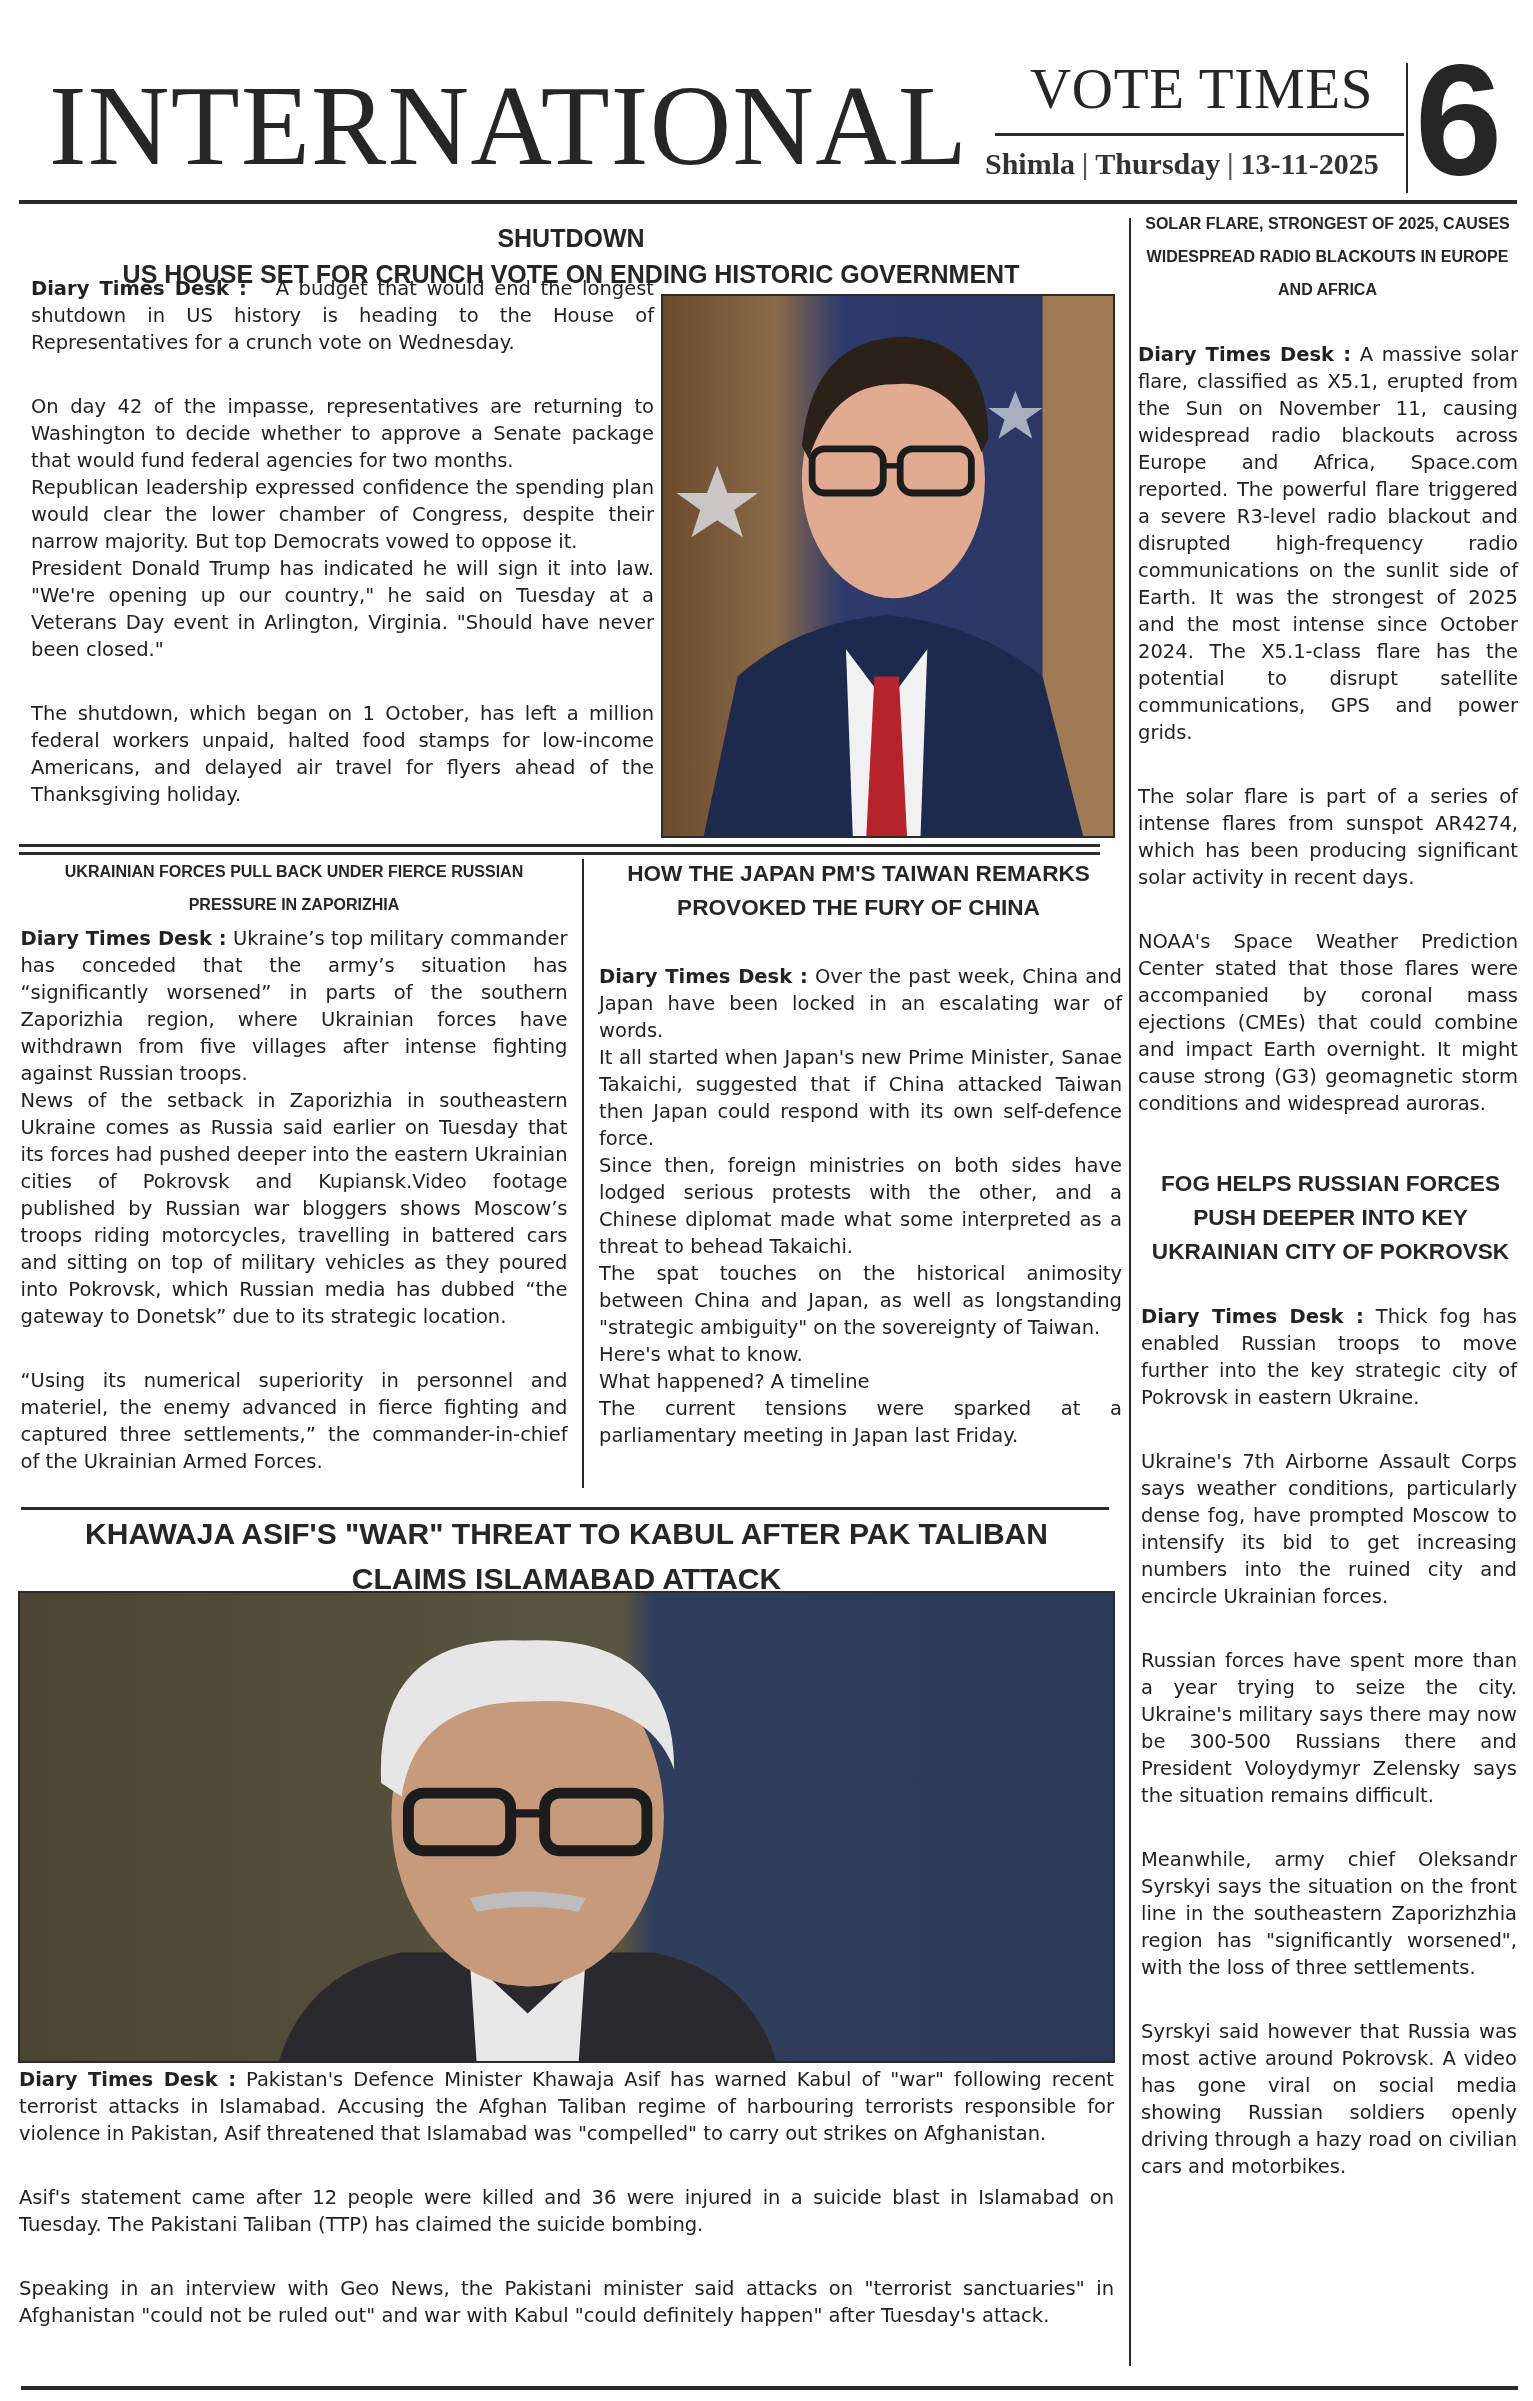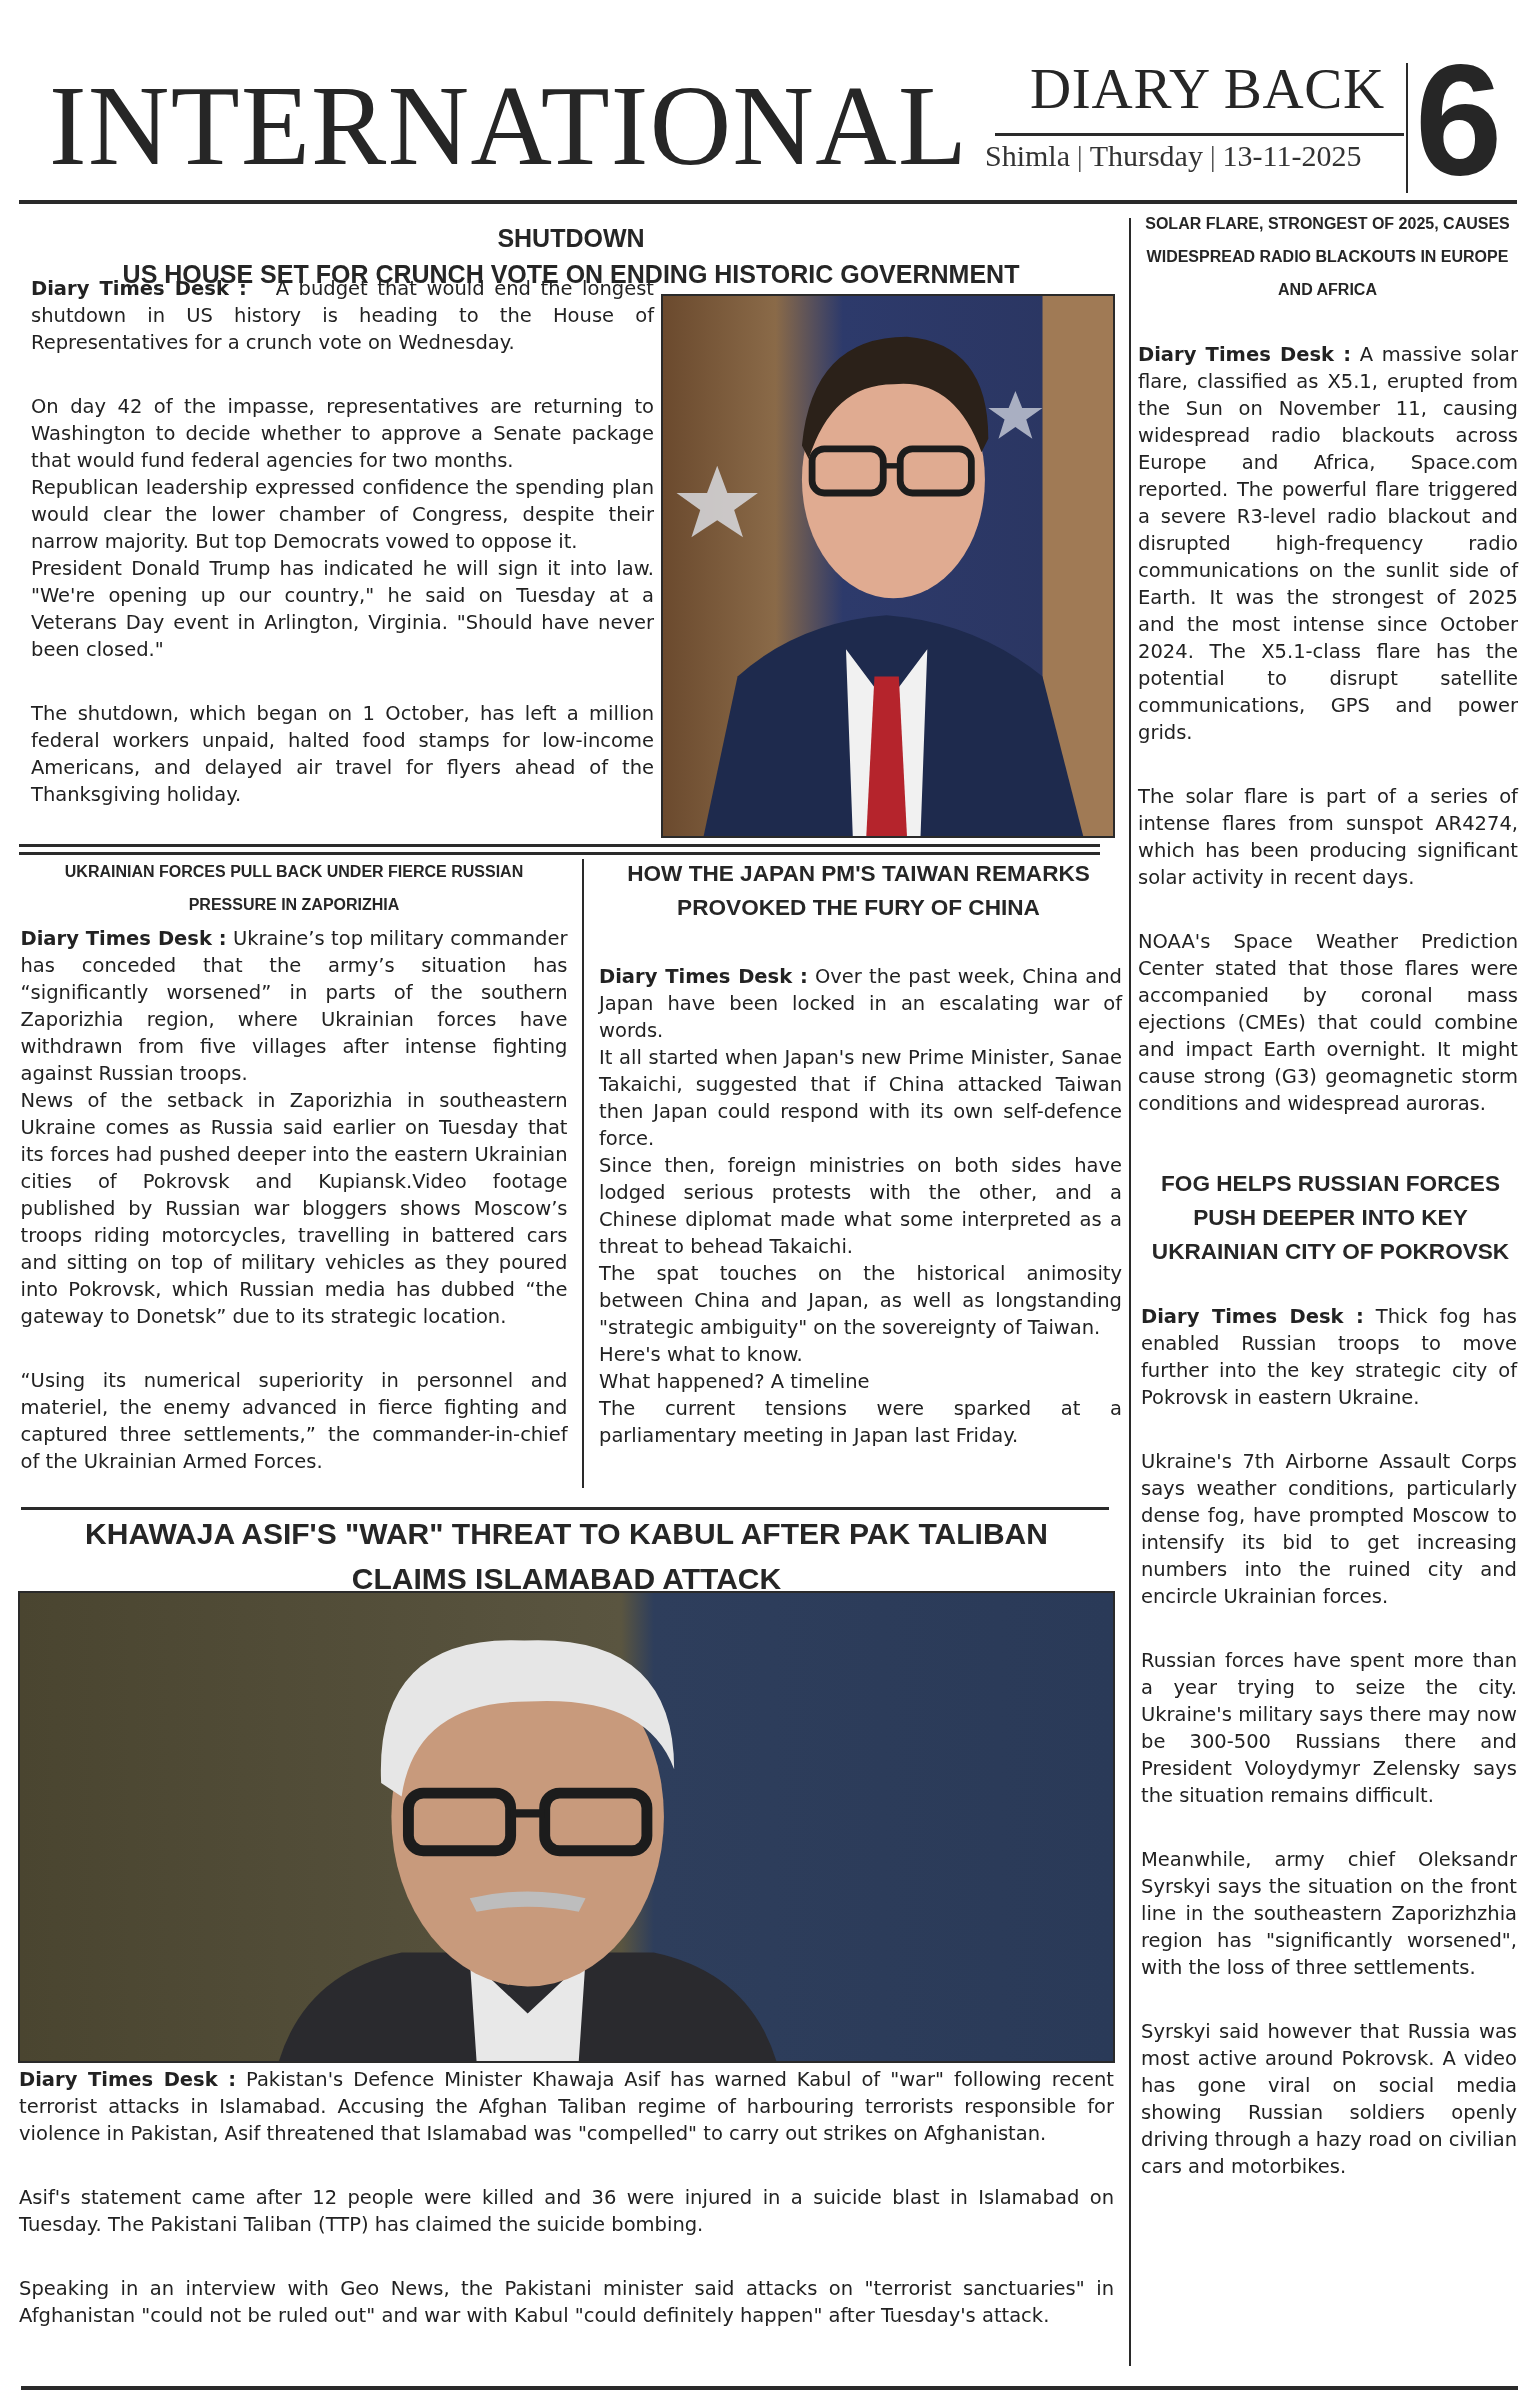--- a/index.html
+++ b/index.html
@@ -1,36 +1,36 @@
 <!DOCTYPE html>
 <html style="font-size:11px"><head>
 <meta charset="utf-8">
 <style>
   html, body { margin:0; padding:0; background:#ffffff; }
   body { width:1533px; height:2401px; position:relative; overflow:hidden; color:#222; font-family:"Liberation Sans", sans-serif; }
   .abs { position:absolute; }
   .rule { position:absolute; background:#2a2a2a; }
   .masthead-title { left:49px; top:68px; font-family:"Liberation Serif", serif; font-size:115px; letter-spacing:1.4px; line-height:1; color:#262626; transform:scaleX(0.98); transform-origin:left top; }
   .paper-name { left:1030px; top:60px; font-family:"Liberation Serif", serif; font-size:57px; line-height:1; color:#262626; letter-spacing:0.7px; }
-  .dateline { left:985px; top:139px; font-family:"Liberation Serif", serif; font-size:30px; color:#333; white-space:nowrap; }
+  .dateline { left:985px; top:147px; font-family:"Liberation Serif", serif; font-size:30px; color:#333; white-space:nowrap;font-weight:bold; }
   .dateline .sep { padding:0 6.8px; color:#555; }
   .page-no { left:1415px; top:41px; font-family:"Liberation Sans", sans-serif; font-weight:bold; font-size:157px; line-height:1; color:#262626; }
   .headline { position:absolute; text-align:center; font-weight:bold; color:#262626; font-family:"Liberation Sans", sans-serif; text-transform:uppercase; }
   .body-text { position:absolute; font-family:"DejaVu Sans", sans-serif; font-size:19.5px; line-height:27px; text-align:justify; color:#222; }
   .body-text p { margin:0; }
   .body-text p.gap { margin-top:37px; }
   .byline { font-weight:bold; }
   .photo { position:absolute; border:2.1px solid #2a2a2a; box-sizing:border-box; overflow:hidden; }
   .photo svg { display:block; width:100%; height:100%; }
 </style>
 </head>
 <body>
 
 <div class="abs masthead-title">INTERNATIONAL</div>
-<div class="abs paper-name">DIARY BACK</div>
+<div class="abs paper-name">VOTE TIMES</div>
 <div class="rule" style="left:995px; top:133px; width:409px; height:2.7px;"></div>
 <div class="abs dateline">
   <span>Shimla</span><span class="sep">|</span><span>Thursday</span><span class="sep">|</span><span>13-11-2025</span>
 </div>
 <div class="rule" style="left:1406px; top:63px; width:2.1px; height:130px;"></div>
 <div class="abs page-no">6</div>
 <div class="rule" style="left:19px; top:200px; width:1498px; height:4.1px;"></div>
 
 <div>
   <div class="headline" style="left:27px; top:220px; width:1088px; font-size:25px; line-height:36px;">

